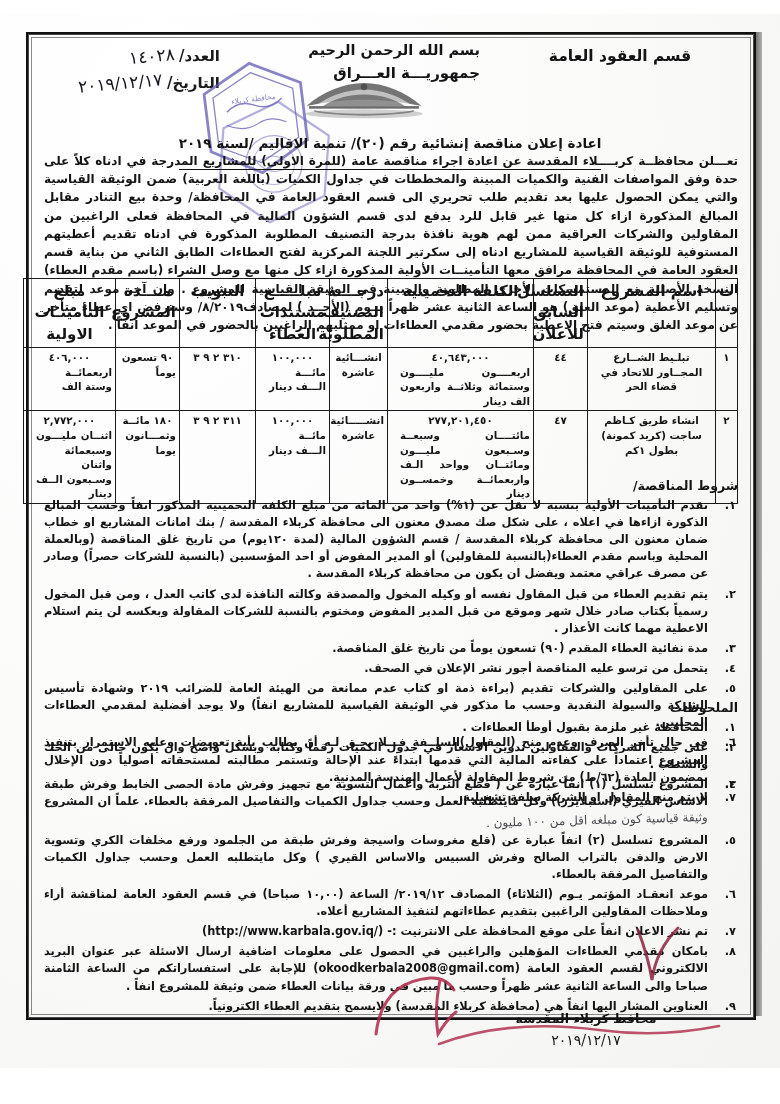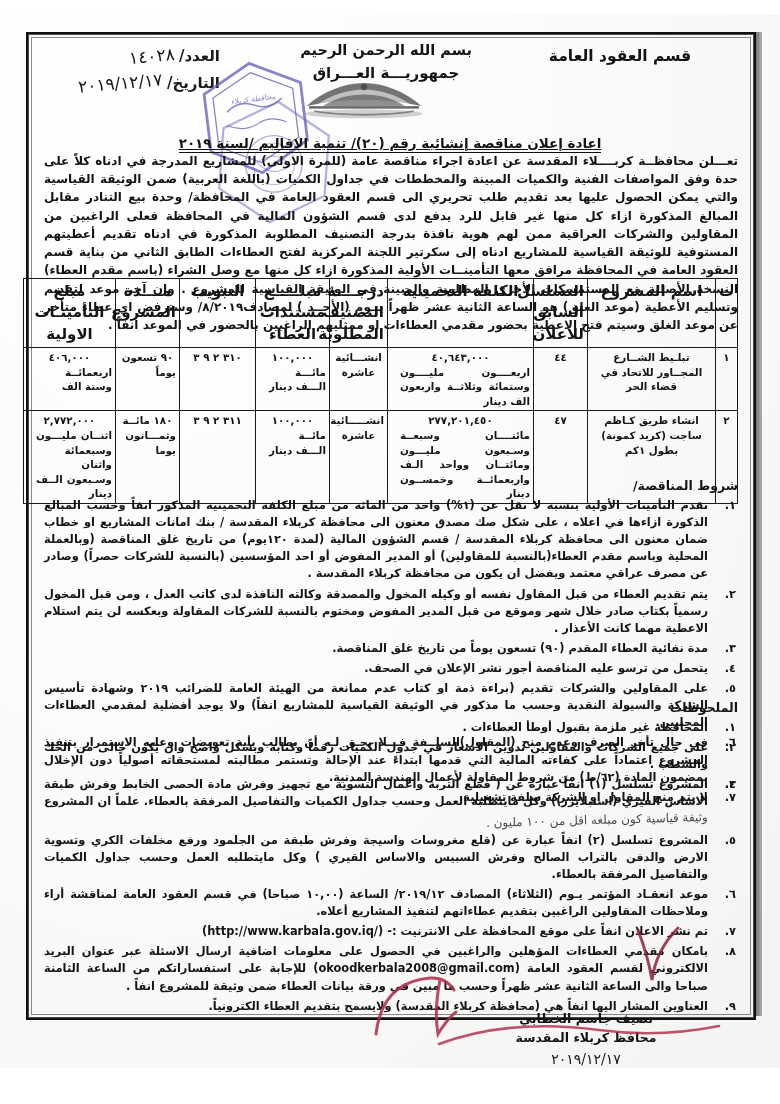--- a/index.html
+++ b/index.html
@@ -40,21 +40,21 @@
   .right-shadow{
     position:absolute;top:32px;right:18px;width:8px;height:984px;
     background:linear-gradient(90deg,#2c2c2c,#9a9a9a);opacity:.75;
   }
 
   
   .letterhead{position:absolute;top:44px;right:40px;width:240px;text-align:center;line-height:1.55;}
   .letterhead .l1{font-size:15.5px;font-weight:bold;}
   .letterhead .l2{font-size:15.5px;font-weight:bold;}
 
-  .basmala{position:absolute;top:40px;right:284px;width:220px;text-align:center;line-height:1.5;}
+  .basmala{position:absolute;top:40px;right:300px;width:220px;line-height:1.5;}
   .basmala .b1{font-size:14.5px;font-weight:bold;}
   .basmala .b2{font-size:15px;font-weight:bold;letter-spacing:.5px;}
 
   
   .emblem{position:absolute;top:78px;right:352px;width:128px;height:46px;opacity:.88;}
 
   
   .hand-block{position:absolute;top:46px;right:560px;width:185px;color:#1b1b1b;}
   .hand-row{display:flex;align-items:center;justify-content:flex-start;gap:4px;margin-bottom:7px;}
   .hand-label{font-size:15px;font-weight:bold;white-space:nowrap;}
@@ -70,21 +70,21 @@
   .stamp2{
     position:absolute;top:96px;right:440px;width:132px;height:132px;
     color:#6a64bd;opacity:.5;transform:rotate(4deg);
   }
 
   
   .title{
     position:absolute;top:135px;left:0;right:0;text-align:center;
     font-size:13.5px;font-weight:bold;
   }
-  .title span{border-bottom:1.3px solid #111;padding-bottom:1px;text-decoration:underline;}
+  .title span{border-bottom:1.3px solid #111;padding-bottom:18px;}
 
   
   .intro{
     position:absolute;top:152px;right:42px;width:694px;
     font-size:12px;font-weight:bold;line-height:1.52;
     text-align:justify;text-justify:inter-word;
   }
   .intro p{margin:0;}
 
   
@@ -336,21 +336,20 @@
 
   <svg class="tick" viewBox="0 0 60 70">
     <path d="M8 6 q10 26 14 50 q4 -30 26 -52" fill="none" stroke="currentColor" stroke-width="3" stroke-linecap="round"></path>
   </svg>
   <svg class="redmark" viewBox="0 0 120 120">
     <path d="M6 72 q6 -52 54 -56 q16 -1 24 12" fill="none" stroke="currentColor" stroke-width="3" stroke-linecap="round"></path>
     <path d="M70 18 q-6 30 -2 54 q10 -16 18 -22" fill="none" stroke="currentColor" stroke-width="3" stroke-linecap="round"></path>
   </svg>
 
   <div class="signature">
-    <div>نصيف جاسم الخطابي</div>
     <div>محافظ كربلاء المقدسة</div>
     <div class="sig-date">٢٠١٩/١٢/١٧</div>
   </div>
   <svg class="redswoosh" viewBox="0 0 290 46">
     <path d="M4 26 q70 -26 160 -14 q60 8 120 -4" fill="none" stroke="currentColor" stroke-width="2.6" stroke-linecap="round"></path>
   </svg>
 
   <div class="dark-band"></div>
   <div class="dark-band2"></div>
   <div class="scan-edge-bottom"></div>

